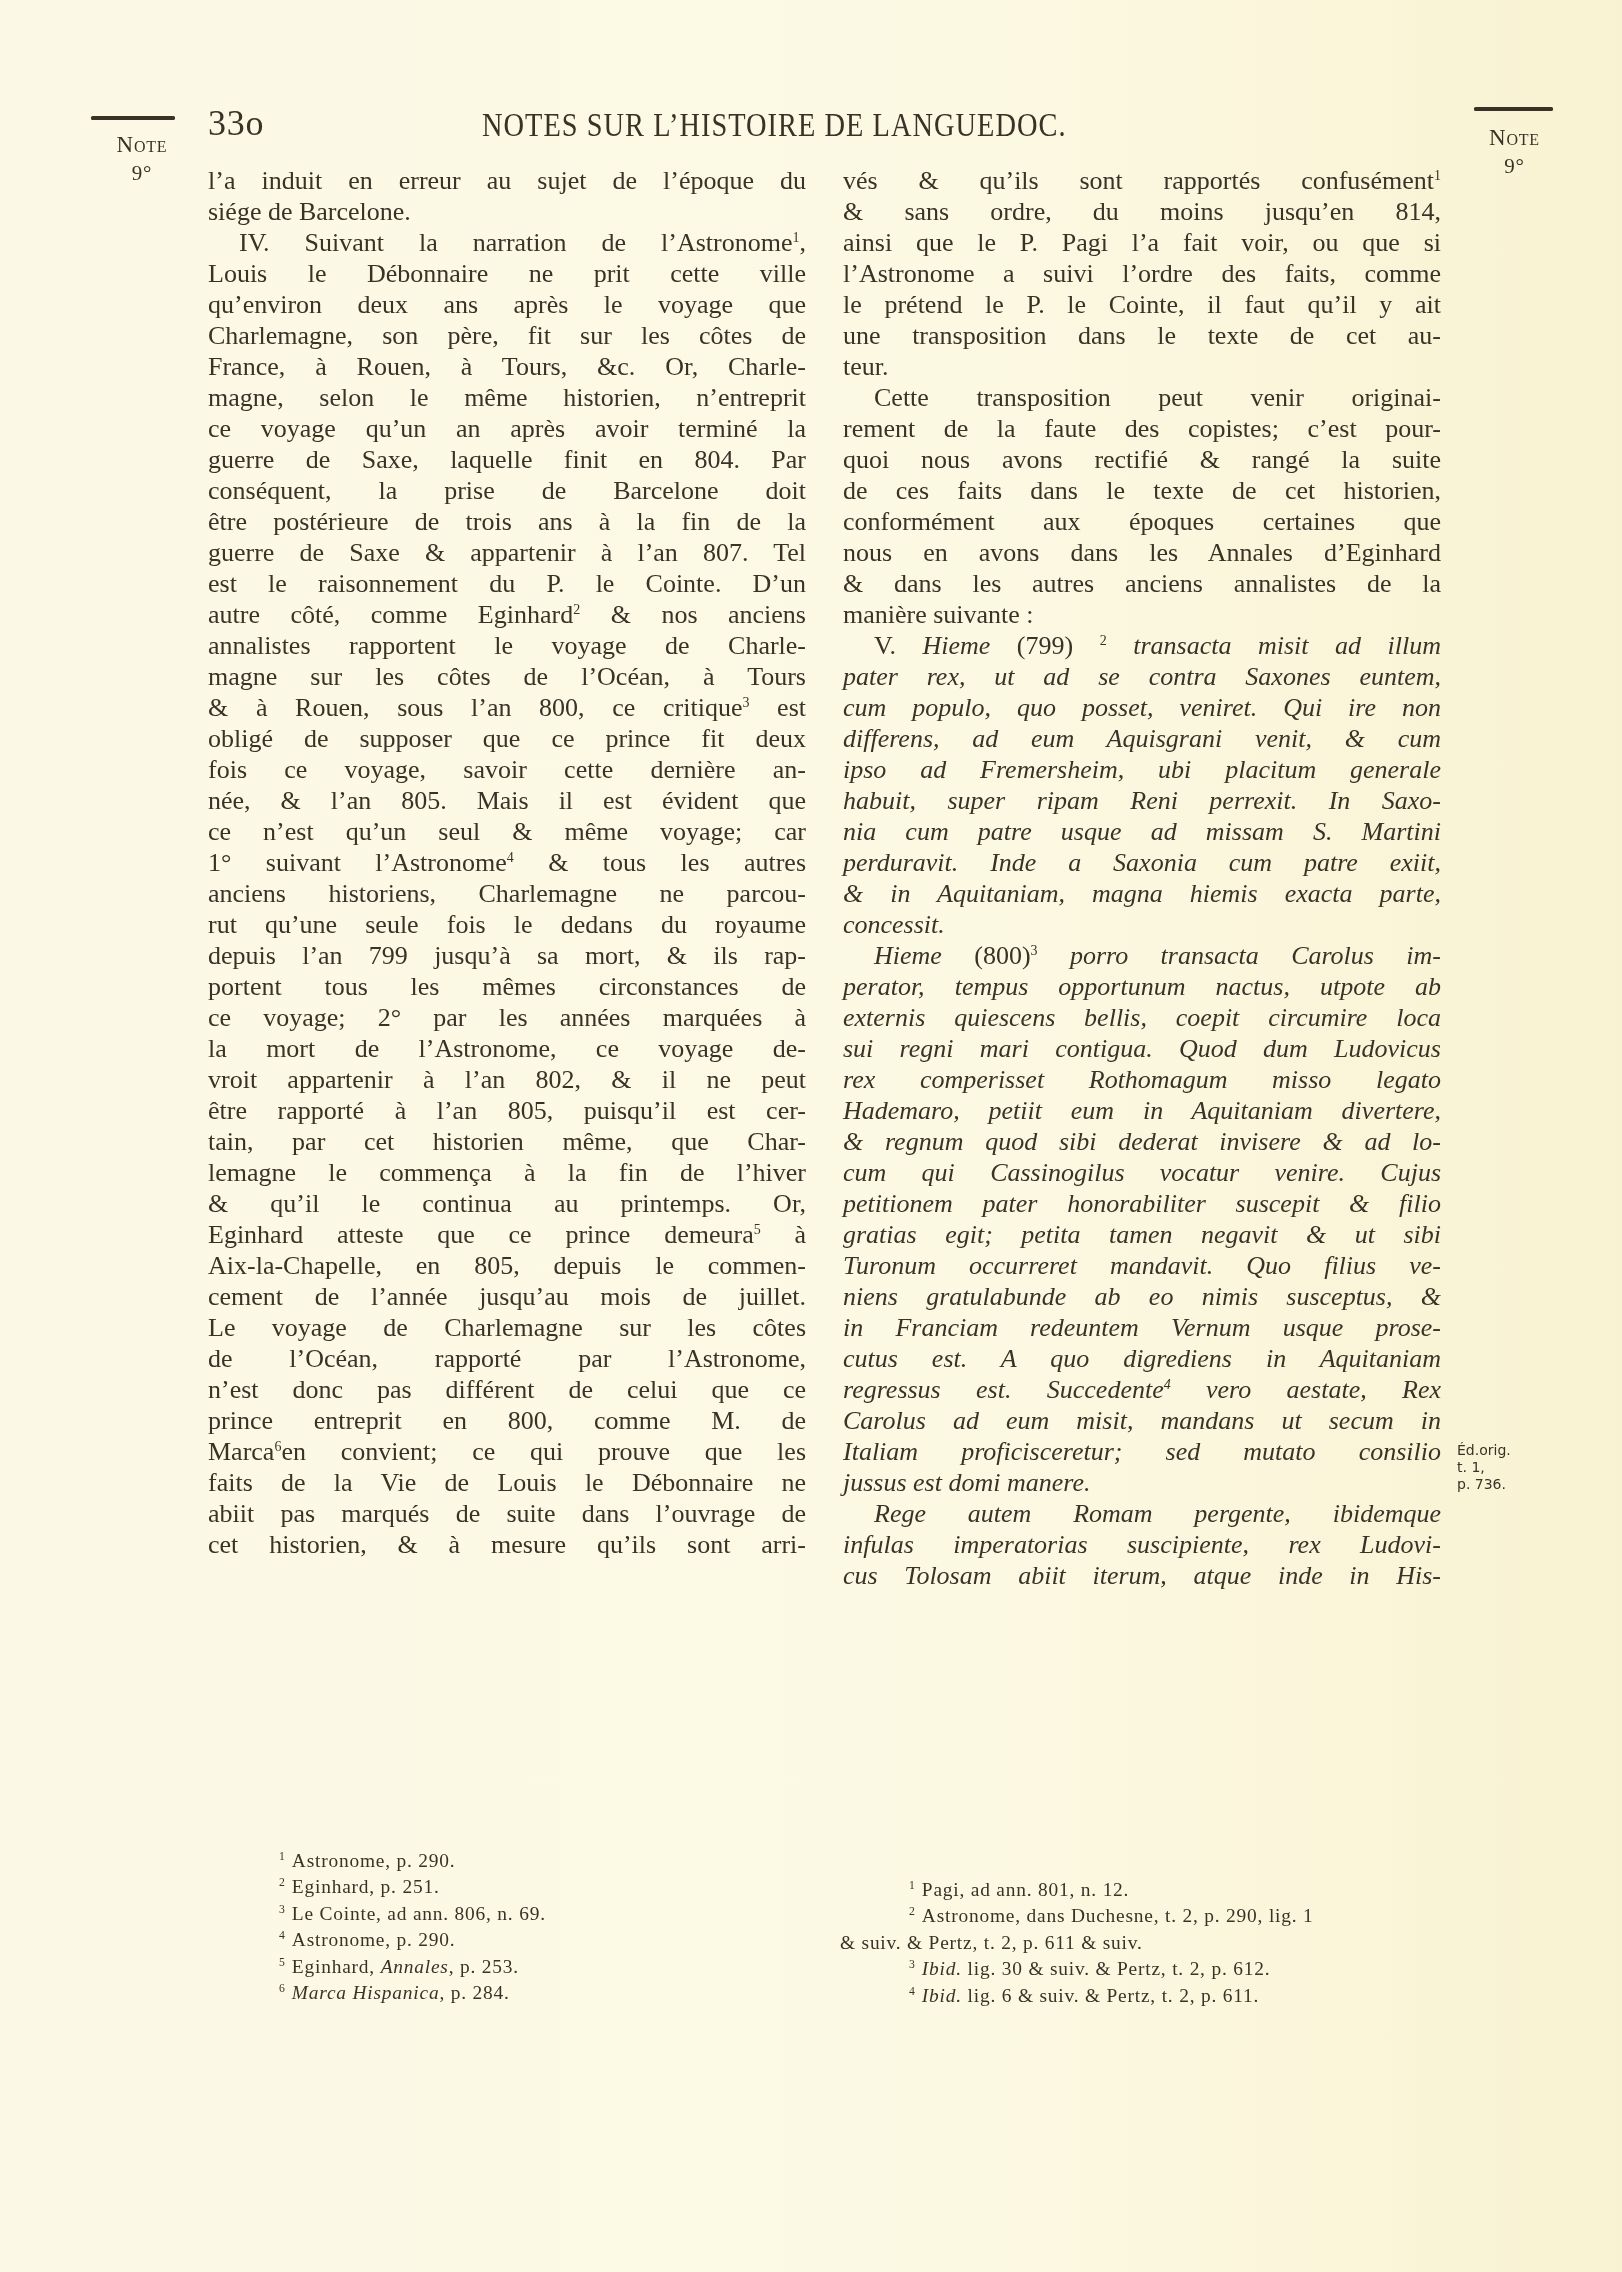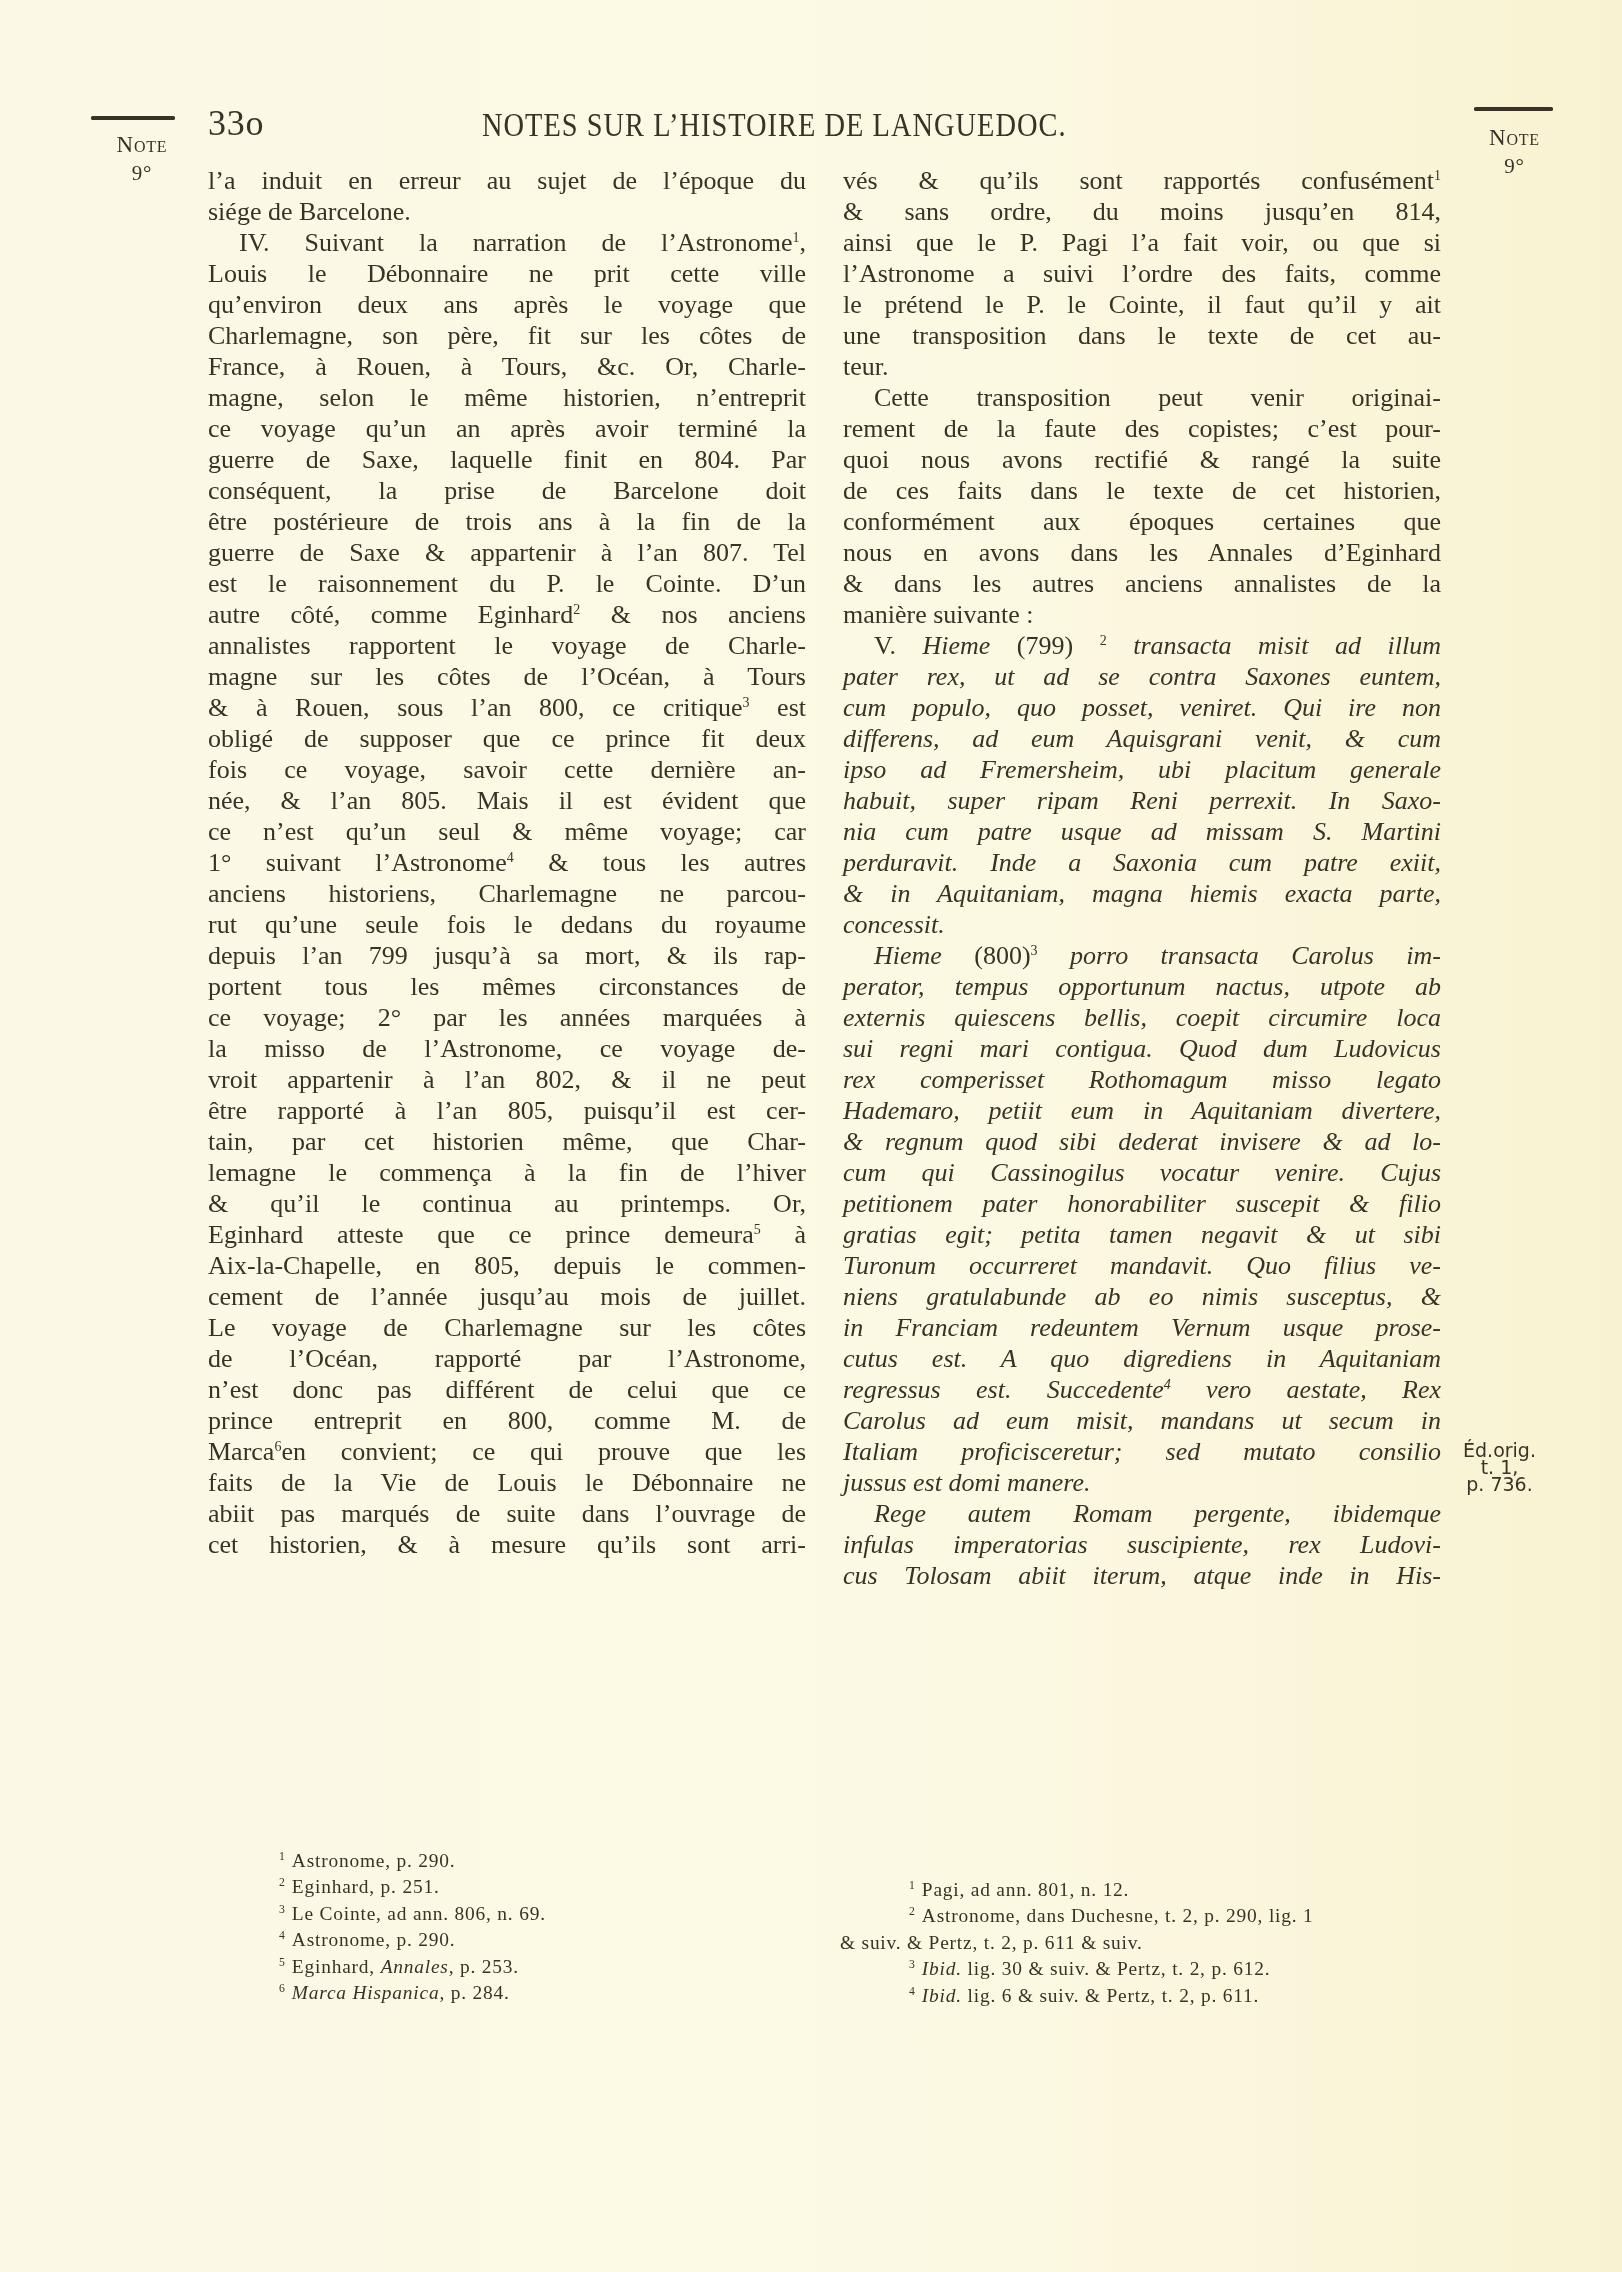--- a/index.html
+++ b/index.html
@@ -41,21 +41,21 @@
     .it { font-style: italic; }
     sup { font-size: 14px; line-height: 0; vertical-align: 9.3px; }
 
     .footnotes { position: absolute; font-size: 19.4px; line-height: 26.4px; letter-spacing: 0.8px; }
     .footnotes.left { left: 233px; top: 1848px; width: 466px; }
     .footnotes.right { left: 863px; top: 1877px; width: 591px; }
     .fn { display: block; white-space: nowrap; margin-left: 46px; }
     .fn.cont { margin-left: -23px; }
     .fn sup { font-size: 11.7px; vertical-align: 7px; margin-right: 6.2px; }
 
-    .edition-note { position: absolute; left: 1457px; top: 1442px; width: 85px; text-align: center; font-family: "DejaVu Sans", sans-serif; font-size: 19px; line-height: 17px; }
+    .edition-note { position: absolute; left: 1457px; top: 1442px; width: 85px; text-align: left; font-family: "DejaVu Sans", sans-serif; font-size: 14px; line-height: 17px; }
   </style>
 </head>
 <body>
 
 <div class="page">
 
   <div class="rule left"></div>
   <div class="rule right"></div>
 
   <div class="margin-note left">
@@ -92,21 +92,21 @@
     <span class="line">obligé de supposer que ce prince fit deux</span>
     <span class="line">fois ce voyage, savoir cette dernière an-</span>
     <span class="line">née, &amp; l’an 805. Mais il est évident que</span>
     <span class="line">ce n’est qu’un seul &amp; même voyage; car</span>
     <span class="line"><span>1° suivant l’Astronome</span><sup>4</sup><span> &amp; tous les autres</span></span>
     <span class="line">anciens historiens, Charlemagne ne parcou-</span>
     <span class="line">rut qu’une seule fois le dedans du royaume</span>
     <span class="line">depuis l’an 799 jusqu’à sa mort, &amp; ils rap-</span>
     <span class="line">portent tous les mêmes circonstances de</span>
     <span class="line">ce voyage; 2° par les années marquées à</span>
-    <span class="line">la misso de l’Astronome, ce voyage de-</span>
+    <span class="line">la mort de l’Astronome, ce voyage de-</span>
     <span class="line">vroit appartenir à l’an 802, &amp; il ne peut</span>
     <span class="line">être rapporté à l’an 805, puisqu’il est cer-</span>
     <span class="line">tain, par cet historien même, que Char-</span>
     <span class="line">lemagne le commença à la fin de l’hiver</span>
     <span class="line">&amp; qu’il le continua au printemps. Or,</span>
     <span class="line"><span>Eginhard atteste que ce prince demeura</span><sup>5</sup><span> à</span></span>
     <span class="line">Aix-la-Chapelle, en 805, depuis le commen-</span>
     <span class="line">cement de l’année jusqu’au mois de juillet.</span>
     <span class="line">Le voyage de Charlemagne sur les côtes</span>
     <span class="line">de l’Océan, rapporté par l’Astronome,</span>

